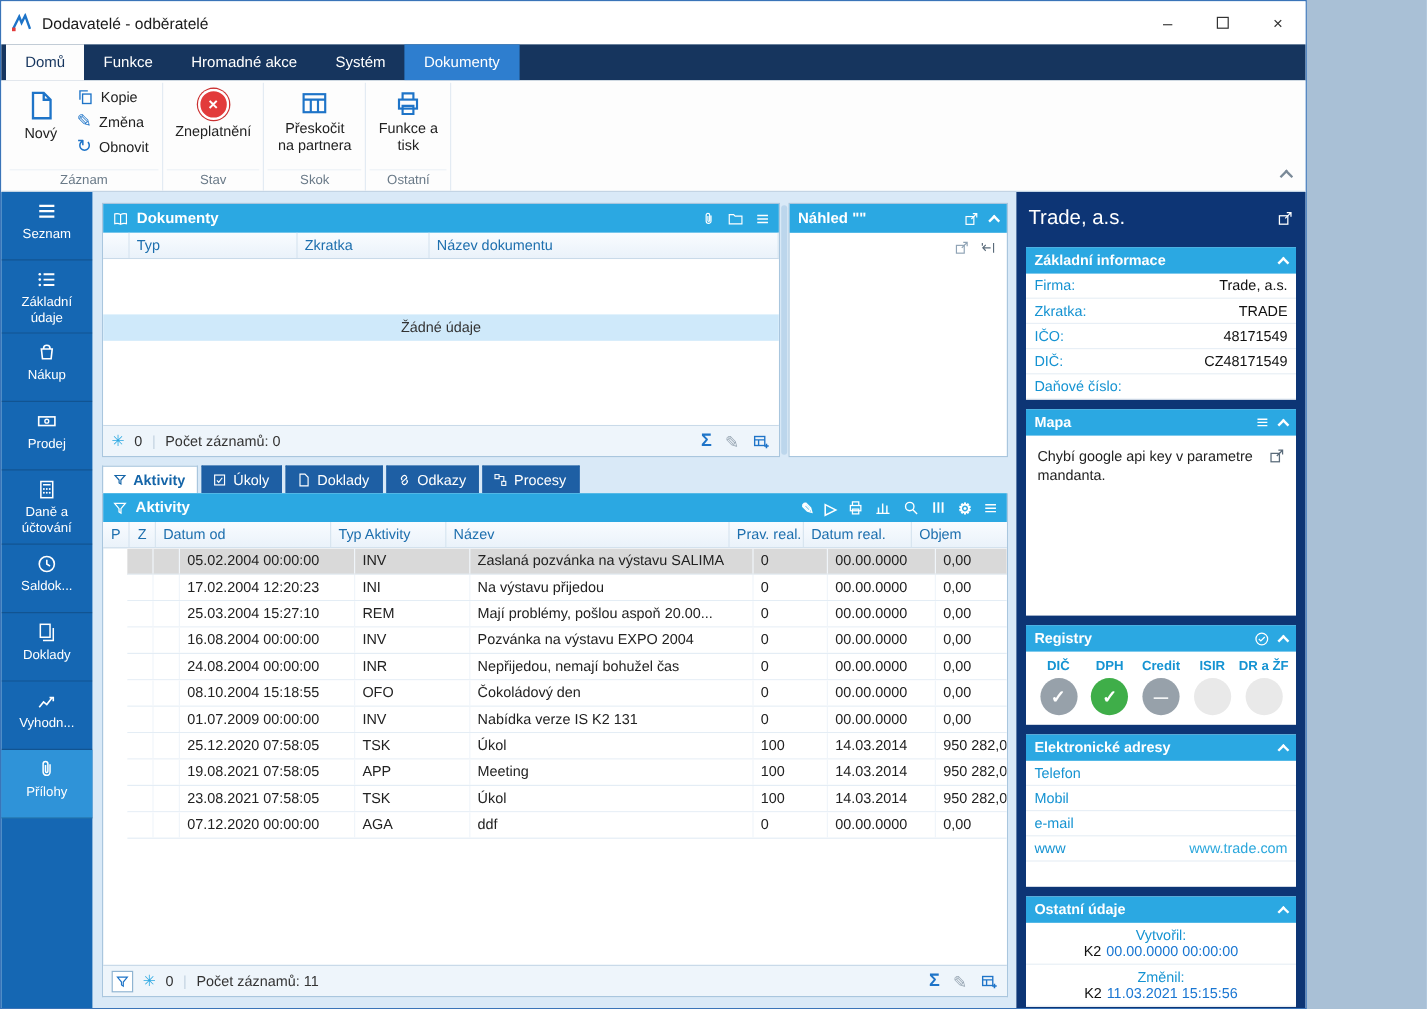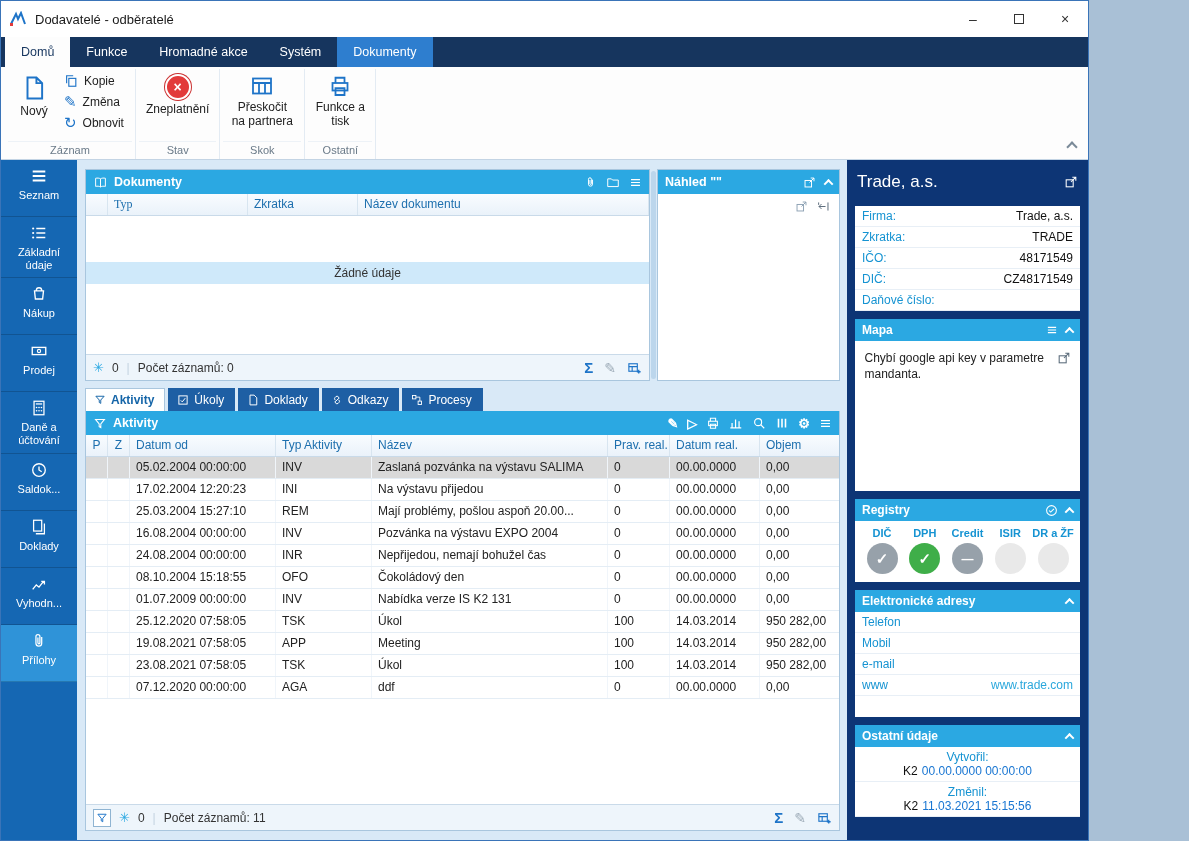--- a/index.html
+++ b/index.html
@@ -70,21 +70,21 @@
 
   
   .tabstrip { display:flex; gap:3px; margin-top:7px; flex:0 0 auto; }
   .dtab { display:flex; align-items:center; gap:5px; padding:4px 10px 4px 8px; font-size:12px; background:#1e5fa4; color:#fff; border:1px solid #1e5fa4; border-bottom:none; }
   .dtab.active { background:#fff; color:#1565a8; border-color:#a9c6de; font-weight:bold; }
 
   .activities-panel { flex:1; margin-top:0; border-top:none; min-height:0; }
   .grid-header, .grid-row { display:grid; grid-template-columns:22px 22px 146px 96px 236px 62px 90px 1fr; }
   .grid-header { height:22px; background:linear-gradient(#f9fcff,#eaf2fa); border-bottom:1px solid #c9dae9; font-size:12px; color:#1d6fae; flex:0 0 auto; }
   .hcell { padding:3px 6px; border-right:1px solid #d8e5f0; white-space:nowrap; overflow:hidden; }
-  .grid-body { flex:1; overflow:hidden; background:#fff; }
+  .grid-body { flex:1; overflow:hidden; background:#fff;margin-left:20px; }
   .grid-row { height:22px; border-bottom:1px solid #e4edf5; font-size:12px; color:#222; background:#fff; }
   .grid-row.selected { background:#d9d9d9; }
   .cell { padding:3px 6px; white-space:nowrap; overflow:hidden; border-right:1px solid #f0f5fa; }
   .r { }
   .c { text-align:center; }
 
   
   .preview-body { flex:1; position:relative; }
   .pv-icons { position:absolute; top:6px; right:8px; display:flex; gap:8px; color:#8fa3b5; }
 
@@ -310,21 +310,21 @@
               <svg class="ico" width="14" height="13" viewBox="0 0 16 16">
                   <path d="M1.5 13V3.5h4.5L7.5 5h7v8z" fill="none" stroke="#fff" stroke-width="1.2"></path>
                 </svg>
               <svg class="ico" width="13" height="13" viewBox="0 0 16 16">
                   <path d="M2.5 4.5h11M2.5 8h11M2.5 11.5h11" stroke="#fff" stroke-width="1.5" fill="none"></path>
                 </svg>
             </span>
           </div>
           <div class="cols">
             <span class="colcell" style="width:22px;"></span>
-            <span class="colcell" style="width:140px;font-family:Liberation Serif, serif;">Typ</span>
+            <span class="colcell" style="width:140px;">Typ</span>
             <span class="colcell" style="width:110px;">Zkratka</span>
             <span class="colcell" style="flex:1;">Název dokumentu</span>
           </div>
           <div class="doc-body">
             <div class="empty-band">Žádné údaje</div>
           </div>
           <div class="panel-footer">
             <span class="flake">✳</span>
             <span>0</span>
             <span style="color:#c3d2e0;">|</span>
@@ -596,20 +596,26 @@
         <span>Trade, a.s.</span>
         <span class="exp">
           <svg class="ico" width="14" height="14" viewBox="0 0 16 16">
               <rect x="2.5" y="5.5" width="8" height="8" fill="none" stroke="#fff" stroke-width="1.2"></rect>
               <path d="M8 8l5.5-5.5M9.5 2.5h4v4" fill="none" stroke="#fff" stroke-width="1.2"></path>
             </svg>
         </span>
       </div>
 
       <div class="section">
+        <div class="section-header">
+          <span>Základní informace</span>
+          <span class="right">
+              <span class="chev-up"></span>
+            </span>
+        </div>
         <div>
 
             <div class="info-row">
               <span class="info-label">Firma:</span>
               <span class="info-value">Trade, a.s.</span>
             </div>
 
             <div class="info-row">
               <span class="info-label">Zkratka:</span>
               <span class="info-value">TRADE</span>

